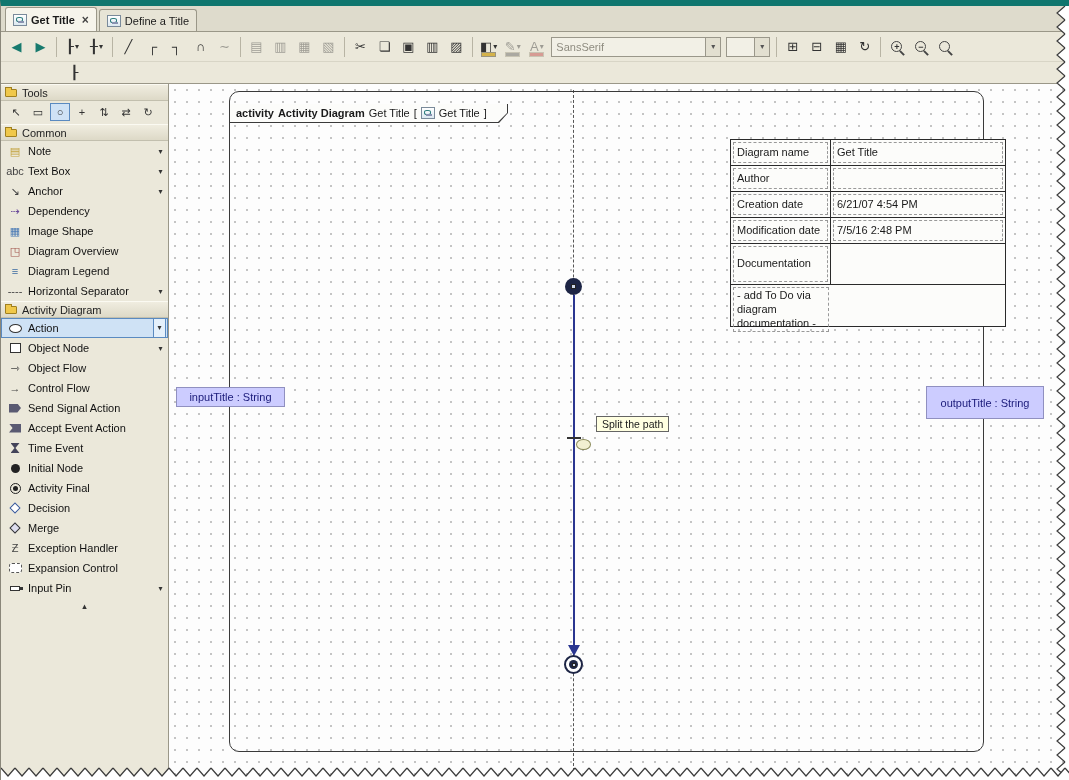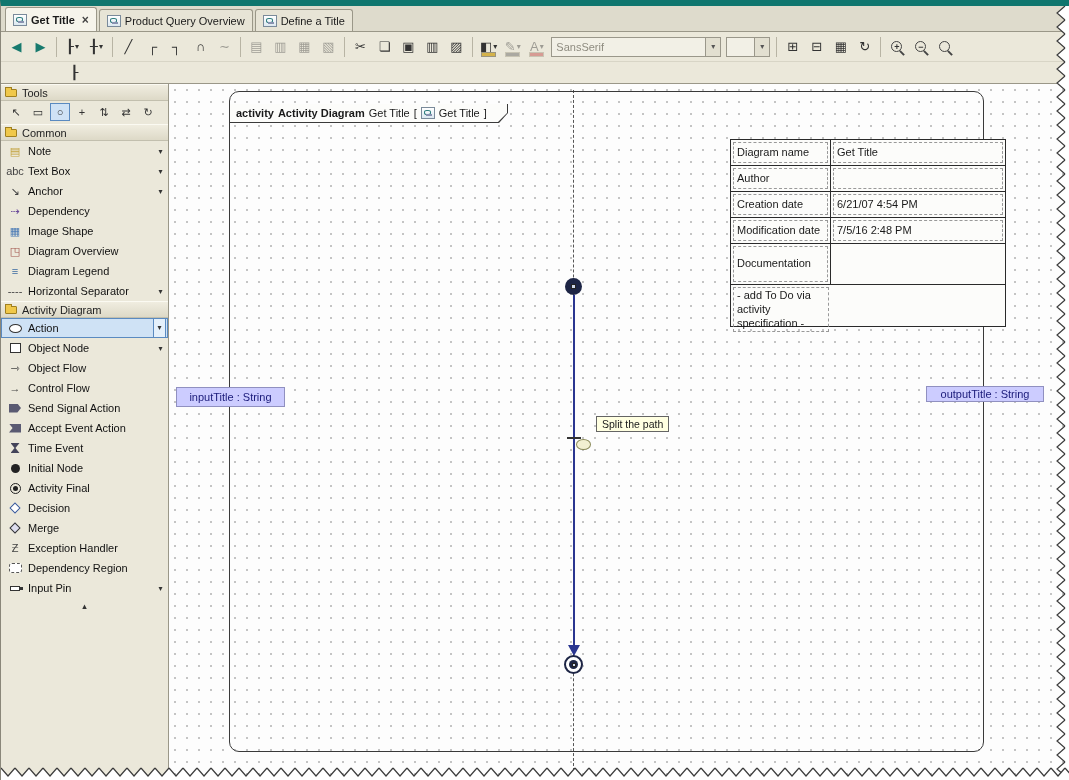--- a/index.html
+++ b/index.html
@@ -80,21 +80,21 @@
   .fh-kw,.fh-type{font-weight:bold}
   .info-table{position:absolute;left:561px;top:55px;width:276px;background:#fcfcfa;border:1px solid #2a2a2a}
   .irow{display:grid;grid-template-columns:100px 1fr;border-bottom:1px solid #2a2a2a;height:26px}
   .irow.tall{height:41px}
   .irow:last-child{border-bottom:none}
   .icell{border-right:1px solid #2a2a2a;padding:2px;display:flex}
   .icell.ivalue{border-right:none}
   .icell .inner{border:1px dashed #999;flex:1;display:flex;align-items:center;padding:1px 3px;line-height:1.25}
   .pin-label{position:absolute;background:#ccccff;border:1px solid #9090c0;color:#1a1a7a;font-weight:normal;display:flex;align-items:center;justify-content:center;white-space:nowrap}
   #pin-in{left:7px;top:303px;width:109px;height:20px}
-  #pin-out{left:757px;top:302px;width:118px;height:16px}
+  #pin-out{left:757px;top:302px;width:118px;height:33px}
   .flow-line{position:absolute;left:404px;top:211px;width:2px;height:352px;background:#2a3690}
   .flow-arrow{position:absolute;left:399px;top:561px;width:0;height:0;border-left:6px solid transparent;border-right:6px solid transparent;border-top:11px solid #2a3690}
   .initial-node{position:absolute;left:396px;top:194px;width:17px;height:17px;border-radius:50%;background:#1d2545}
   .initial-node .handle{position:absolute;left:6px;top:6px;width:5px;height:5px;background:#cfd8ea;border:1px solid #222}
   .final-node{position:absolute;left:395px;top:571px;width:19px;height:19px;border:2px solid #1d2545;border-radius:50%;background:#fff}
   .final-node .inner-dot{position:absolute;left:3px;top:3px;width:9px;height:9px;border-radius:50%;background:#1d2545}
   .final-node .handle{position:absolute;left:5.5px;top:5.5px;width:4px;height:4px;background:#cfd8ea;border:1px solid #222}
   .split-tick{position:absolute;left:398px;top:353px;width:14px;height:2px;background:#333}
   .preview-oval{position:absolute;left:407px;top:355px;width:15px;height:11px;border:1px solid #8a8a5a;border-radius:50%;background:#f2f0d2}
   .split-tooltip{position:absolute;left:427px;top:332px;background:#ffffe1;border:1px solid #646464;padding:1px 5px;font-size:10.5px;white-space:nowrap}
@@ -110,25 +110,20 @@
 <div class="app">
 
   <div class="tabbar">
       <div class="tab active">
     <span class="tab-ico"></span>
     <span class="tab-label">Get Title</span>
     <span class="tab-close">×</span>
   </div>
       <div class="tab">
     <span class="tab-ico"></span>
-    <span class="tab-label">Product Query Overview</span>
-
-  </div>
-      <div class="tab">
-    <span class="tab-ico"></span>
     <span class="tab-label">Define a Title</span>
 
   </div>
     </div>
 
   <div class="toolbar">
       <button class="tbtn">
     <span class="glyph" style="color: rgb(23, 122, 110);">◀</span>
 
   </button>
@@ -426,21 +421,21 @@
   </div>
         <div class="pitem">
     <span class="picon">Ƶ</span>
     <span class="pitem-label">Exception Handler</span>
 
   </div>
         <div class="pitem">
     <span class="picon">
             <span class="ps ps-dashed-rect"></span>
           </span>
-    <span class="pitem-label">Dependency Region</span>
+    <span class="pitem-label">Expansion Control</span>
 
   </div>
         <div class="pitem">
     <span class="picon">
             <span class="ps ps-pin"></span>
           </span>
     <span class="pitem-label">Input Pin</span>
     <span class="pitem-caret">▾</span>
   </div>
         <div class="pscroll">
@@ -496,21 +491,21 @@
               <div class="inner cell-value">7/5/16 2:48 PM</div>
             </div>
   </div>
           <div class="irow tall">
     <div class="icell ilabel">
               <div class="inner cell-label">Documentation</div>
             </div>
   </div>
           <div class="irow tall">
     <div class="icell ivalue">
-              <div class="inner cell-value">- add To Do via activity specification -</div>
+              <div class="inner cell-value">- add To Do via diagram documentation -</div>
             </div>
   </div>
         </div>
 
       <div class="pin-label" id="pin-in">inputTitle : String</div>
       <div class="pin-label" id="pin-out">outputTitle : String</div>
 
       <div class="flow-line"></div>
       <div class="flow-arrow"></div>
 

